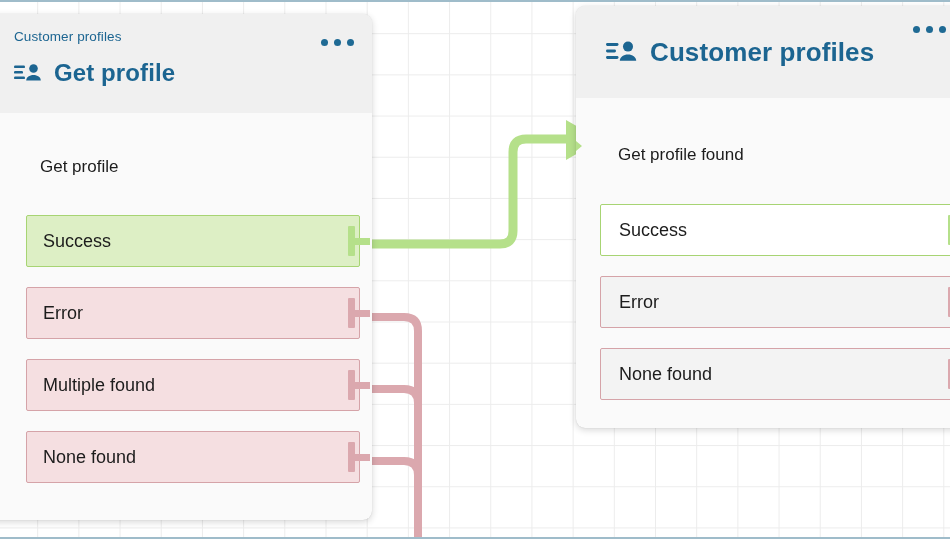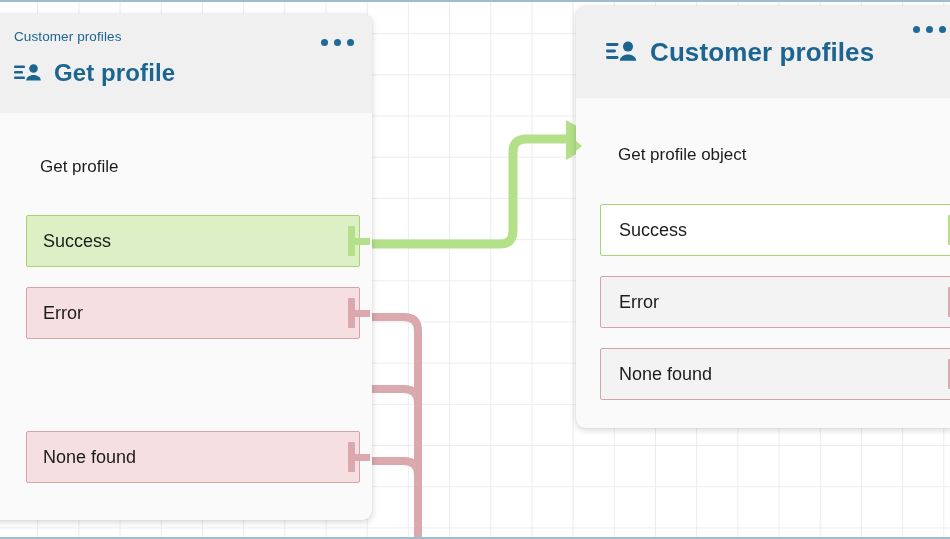--- a/index.html
+++ b/index.html
@@ -201,20 +201,27 @@
       </div>
 
       <div class="row error-filled" style="position:absolute; left:40px; top:174px; width:334px; height:52px; padding-left:16px;">
         <span class="row-label">Error</span>
         <span class="port pink">
           <span class="stem"></span>
             <span class="arm"></span>
         </span>
       </div>
 
+      <div class="row error-filled" style="position:absolute; left:40px; top:246px; width:334px; height:52px; padding-left:16px;">
+        <span class="row-label">Multiple found</span>
+        <span class="port pink">
+          <span class="stem"></span>
+            <span class="arm"></span>
+        </span>
+      </div>
 
       <div class="row error-filled" style="position:absolute; left:40px; top:318px; width:334px; height:52px; padding-left:16px;">
         <span class="row-label">None found</span>
         <span class="port pink">
           <span class="stem"></span>
             <span class="arm"></span>
         </span>
       </div>
 
     </div>
@@ -243,21 +250,21 @@
     </div>
 
     <div class="chev" style="left:-20px; top:114px;">
       <svg width="46" height="52" viewBox="0 0 46 52">
         <path d="M0 4 L26 26 L0 48 L0 34 L10 26 L0 18 Z" fill="#b5e08a"></path>
       </svg>
     </div>
 
     <div class="card-body" style="position:relative; height:330px;">
 
-      <div class="step-label" style="position:absolute; left:42px; top:48px;">Get profile object</div>
+      <div class="step-label" style="position:absolute; left:42px; top:48px;">Get profile found</div>
 
       <div class="row success-plain" style="position:absolute; left:24px; top:106px; width:372px; height:52px; padding-left:18px;">
         <span class="row-label">Success</span>
         <span class="port green" style="right:1px;">
           <span class="stem"></span>
         </span>
       </div>
 
       <div class="row error-plain" style="position:absolute; left:24px; top:178px; width:372px; height:52px; padding-left:18px;">
         <span class="row-label">Error</span>

